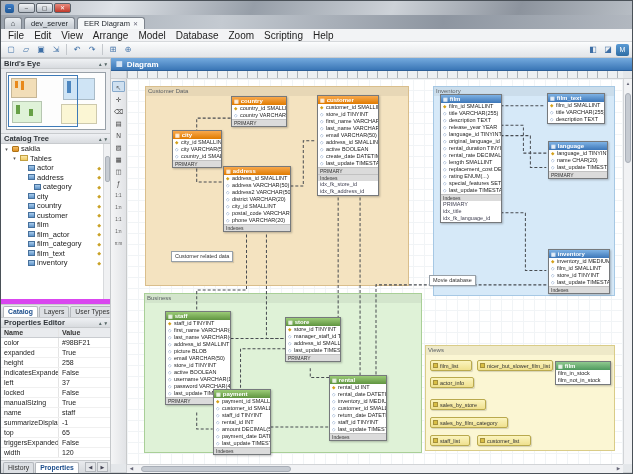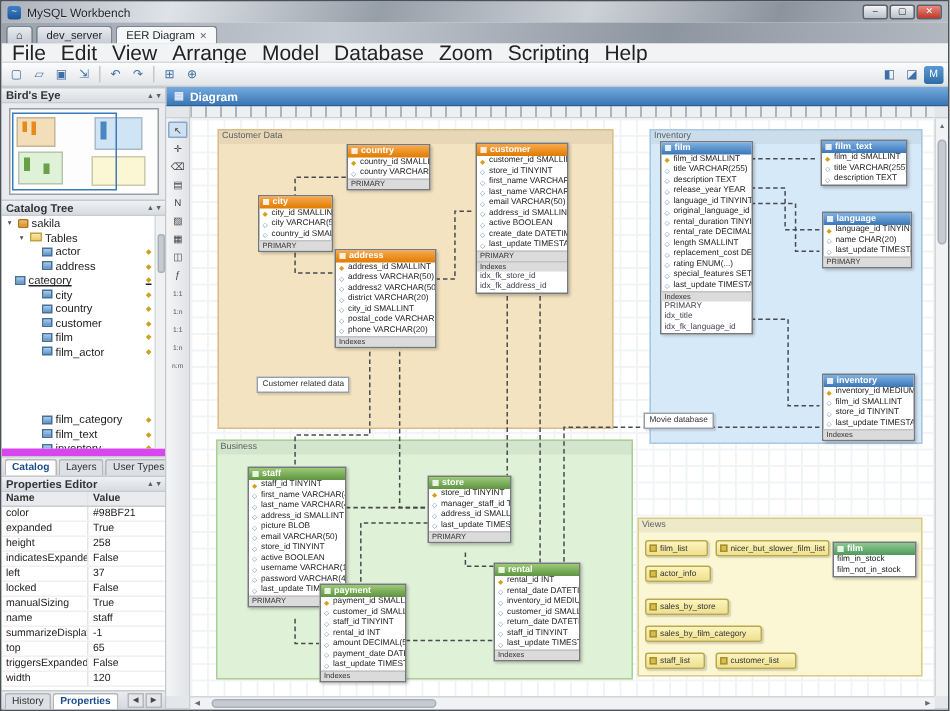--- a/index.html
+++ b/index.html
@@ -19,21 +19,21 @@
 
   .apptabs{height:14px;display:flex;align-items:flex-end;gap:2px;padding:0 0 0 3px;
     background:linear-gradient(100deg,#9aa2ac,#c4cad1 35%,#8d95a0 70%,#b2b8c0);}
   .apptab{height:12px;display:flex;align-items:center;gap:3px;padding:0 6px;font-size:7.5px;color:#1d2228;
     background:linear-gradient(#e8ecf0,#c6ccd3);border:1px solid #7d848d;border-bottom:none;border-radius:3px 3px 0 0;white-space:nowrap;}
   .apptab.active{background:#f6f8f9;}
   .closex{font-size:6px;color:#667;}
   .hometab{width:18px;justify-content:center;}
 
   .menubar{height:13px;display:flex;align-items:center;background:#F2F3F5;border-bottom:1px solid #D6D9DC;padding-left:2px;}
-  .menu-item{font-size:14px;color:#222;padding:0 5px;line-height:13px;}
+  .menu-item{font-size:10px;color:#222;padding:0 5px;line-height:13px;}
 
   .toolbar{height:16px;display:flex;align-items:center;gap:1px;padding:0 3px;
     background:linear-gradient(#FBFCFD,#E2E5E8);border-bottom:1px solid #C9CCCF;}
   .tbi{width:14px;height:13px;text-align:center;line-height:12px;font-size:8px;color:#3E6FA6;border:1px solid transparent;border-radius:2px;}
   .tbsep{width:1px;height:11px;background:#C4C8CC;margin:0 2px;}
   .tbspacer{flex:1;}
   .logoicon{width:13px;height:12px;border-radius:2px;background:linear-gradient(#5b9bd5,#2e6da4);color:#fff;font-size:7px;line-height:12px;text-align:center;}
 
   
   .main{flex:1;display:flex;min-height:0;}
@@ -140,21 +140,20 @@
     background:linear-gradient(#F4F5F6,#E2E4E7);border-top:1px solid #C9CBCD;font-size:8px;color:#333;}
   .grip{margin-left:auto;font-size:8px;color:#9aa0a6;}
 </style>
 </head>
 <body>
 
 <div class="window">
 
   <div class="titlebar">
     <span class="appicon">~</span>
-    <span class="title">MySQL Workbench</span>
     <span class="winbtns">
       <span class="wbtn">–</span>
       <span class="wbtn">▢</span>
       <span class="wbtn close">✕</span>
     </span>
   </div>
 
   <div class="apptabs">
     <div class="apptab hometab">
         <span>⌂</span>
@@ -249,21 +248,21 @@
             <span class="ico-table"></span>
             <span>actor</span>
             <span class="dia">◆</span>
           </div>
           <div class="trow" style="padding-left: 18px;">
             <span class="tw"></span>
             <span class="ico-table"></span>
             <span>address</span>
             <span class="dia">◆</span>
           </div>
-          <div class="trow" style="padding-left: 0; text-decoration: underline;">
+          <div class="trow" style="padding-left: 24px;">
             <span class="tw"></span>
             <span class="ico-table"></span>
             <span>category</span>
             <span class="dia">◆</span>
           </div>
           <div class="trow" style="padding-left: 18px;">
             <span class="tw"></span>
             <span class="ico-table"></span>
             <span>city</span>
             <span class="dia">◆</span>
@@ -285,21 +284,21 @@
             <span class="ico-table"></span>
             <span>film</span>
             <span class="dia">◆</span>
           </div>
           <div class="trow" style="padding-left: 18px;">
             <span class="tw"></span>
             <span class="ico-table"></span>
             <span>film_actor</span>
             <span class="dia">◆</span>
           </div>
-          <div class="trow" style="padding-left: 18px; margin-top: 36px;">
+          <div class="trow" style="padding-left: 18px;">
             <span class="tw"></span>
             <span class="ico-table"></span>
             <span>film_category</span>
             <span class="dia">◆</span>
           </div>
           <div class="trow" style="padding-left: 18px;">
             <span class="tw"></span>
             <span class="ico-table"></span>
             <span>film_text</span>
             <span class="dia">◆</span>

